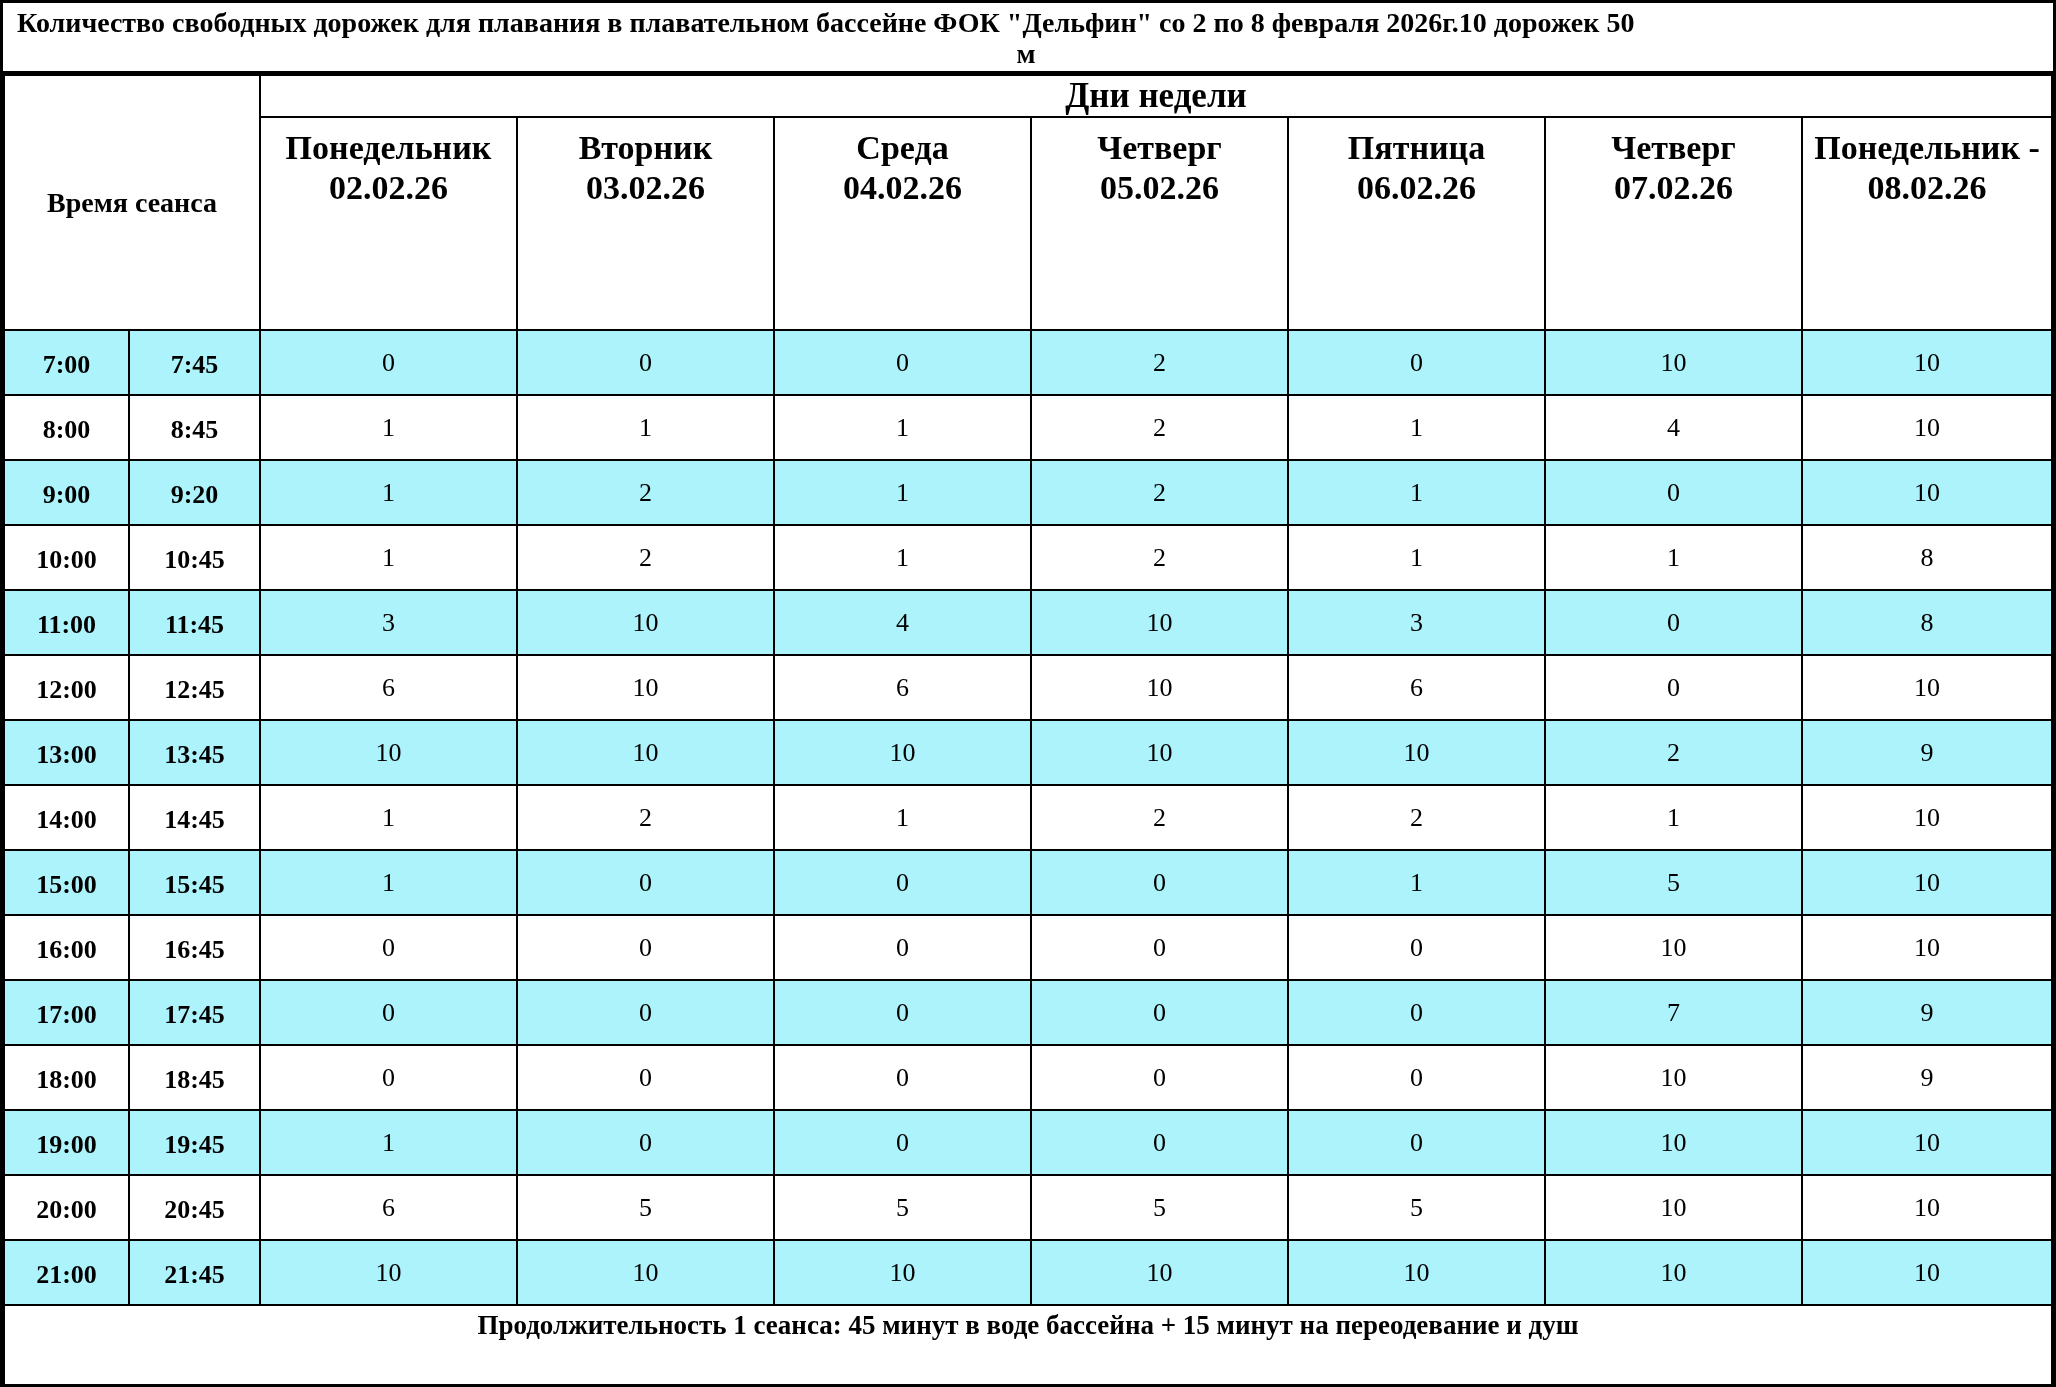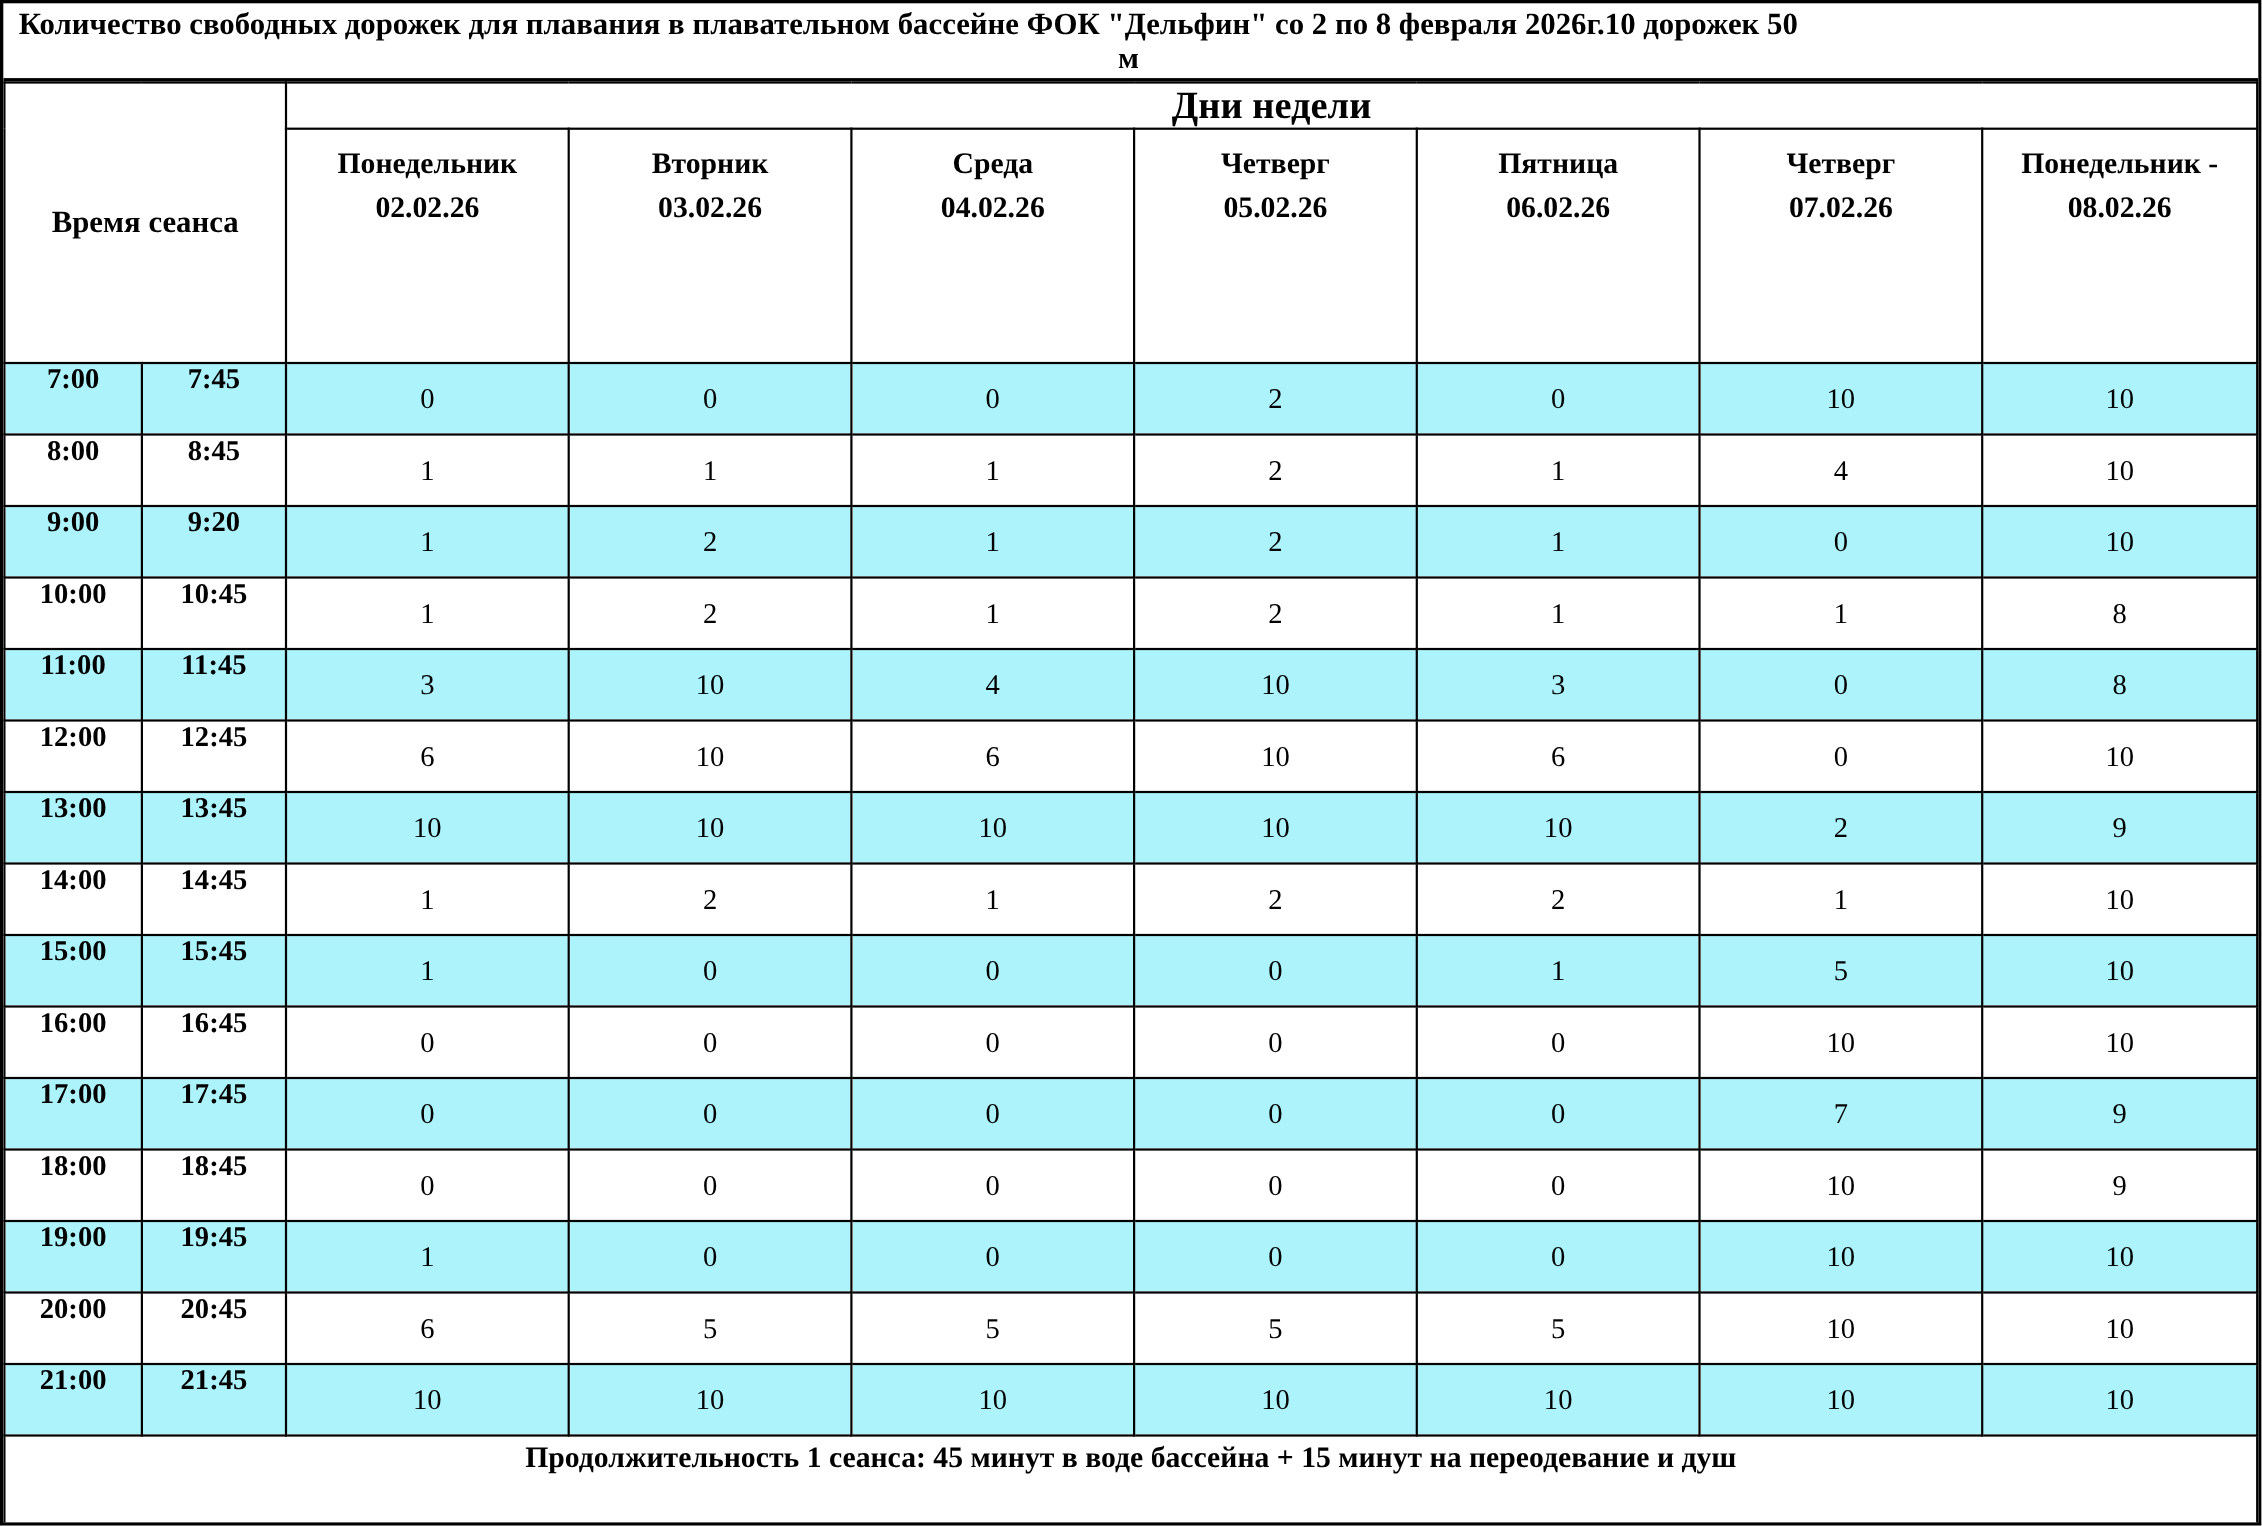--- a/index.html
+++ b/index.html
@@ -36,25 +36,25 @@
   }
   th, td { border: 2px solid #000; overflow: hidden; }
   th.time-header {
     font-size: 28px; font-weight: bold; text-align: center; vertical-align: middle;
   }
   th.days-header {
     height: 35px; font-size: 35px; font-weight: bold; text-align: center; vertical-align: middle;
   }
   th.day-th {
     height: 213px; vertical-align: top; padding-top: 10px;
-    font-size: 27px; font-weight: bold; text-align: center; line-height: 40px;
+    font-size: 34px; font-weight: bold; text-align: center; line-height: 40px;
   }
   tbody td { height: 65px; font-size: 26px; text-align: center; }
   tbody td.time {
-    font-weight: bold; vertical-align: top; padding-top: 0; line-height: 28px;
+    font-weight: bold; vertical-align: top; padding-top: 20px; line-height: 28px;
   }
   tbody td.val { vertical-align: middle; font-weight: normal; }
   tbody tr.hl td { background: var(--hl, #adf3fb); }
   tfoot td {
     height: 88px; vertical-align: top; padding-top: 4px;
     text-align: center; font-size: 27px; font-weight: bold;
   }
 </style>
 </head>
 <body>

